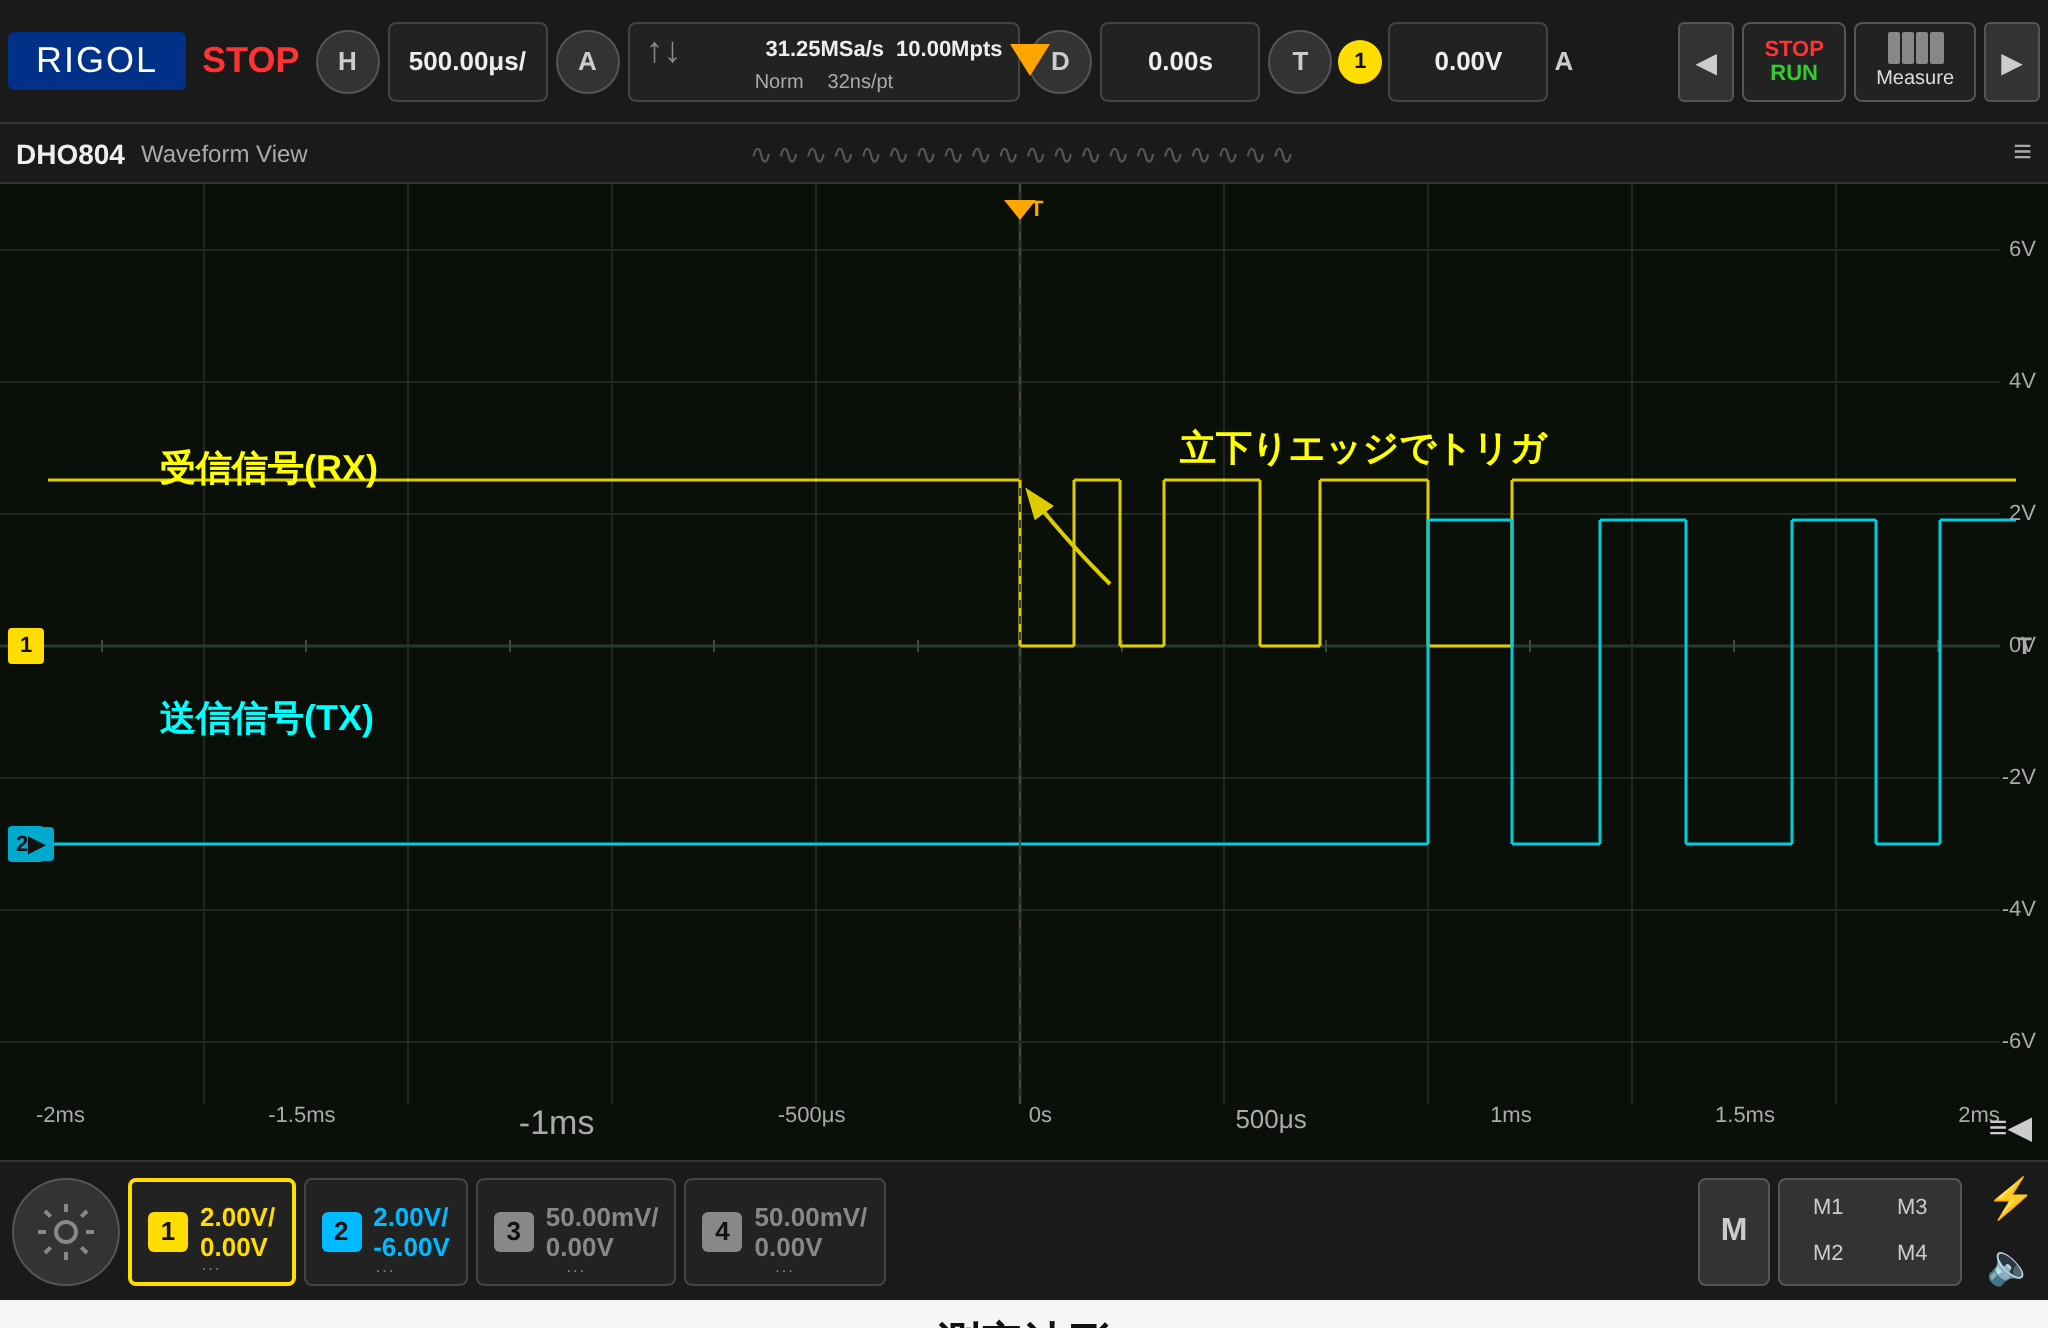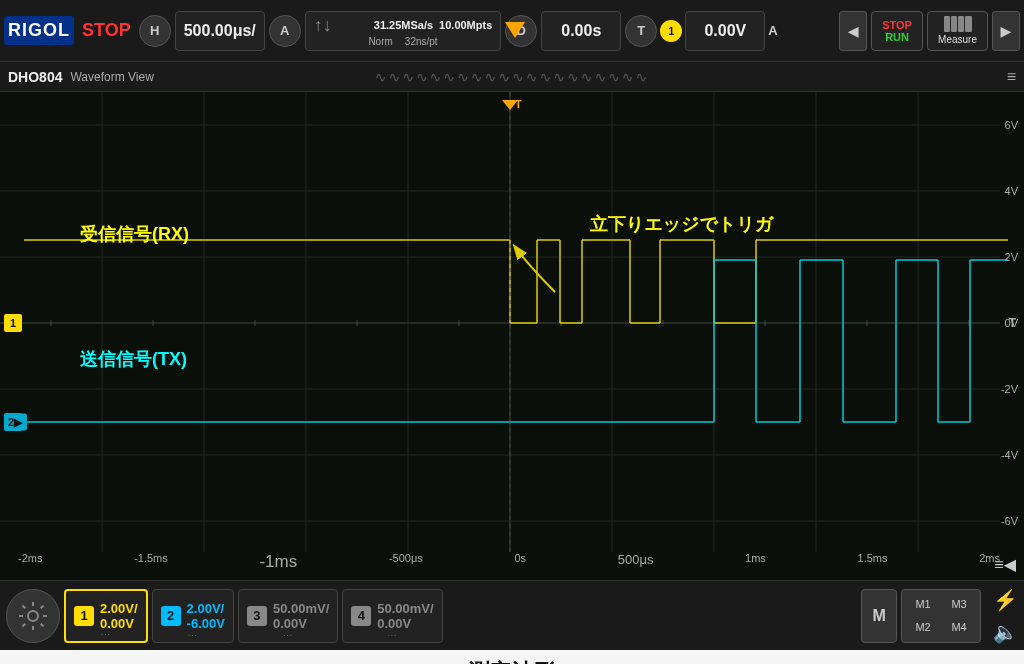--- a/index.html
+++ b/index.html
@@ -17,23 +17,23 @@
       align-items: center;
       background: #1a1a1a;
       height: 62px;
       padding: 0 4px;
       gap: 4px;
       border-bottom: 1px solid #333;
     }
     .rigol-logo {
       background: #003087;
       color: white;
-      font-weight: 700;
+      font-weight: 400;
       font-size: 18px;
-      padding: 4px 4px;
+      padding: 4px 14px;
       border-radius: 3px;
       letter-spacing: 1px;
     }
     .stop-btn {
       color: #ff3333;
       font-weight: 900;
       font-size: 18px;
       margin: 0 4px;
     }
     .top-btn {
@@ -59,21 +59,21 @@
       border: 1px solid #444;
       border-radius: 4px;
       padding: 2px 8px;
       color: #ddd;
       font-size: 11px;
       min-width: 80px;
       height: 40px;
       cursor: pointer;
     }
     .top-param .main-val {
-      font-size: 16px;
+      font-size: 13px;
       font-weight: bold;
       color: #eee;
     }
     .top-param .sub-val {
       font-size: 10px;
       color: #aaa;
     }
     .trigger-section {
       display: flex;
       align-items: center;
@@ -326,21 +326,21 @@
     .m-grid {
       display: grid;
       grid-template-columns: 1fr 1fr;
       grid-template-rows: 1fr 1fr;
       gap: 2px;
       background: #333;
       border: 1px solid #555;
       border-radius: 4px;
       padding: 4px;
       height: 54px;
-      width: 80px;
+      width: 92px;
       cursor: pointer;
     }
     .m-cell {
       display: flex;
       align-items: center;
       justify-content: center;
       font-size: 11px;
       color: #ccc;
     }
     .usb-icon { color: #ccc; font-size: 20px; }

